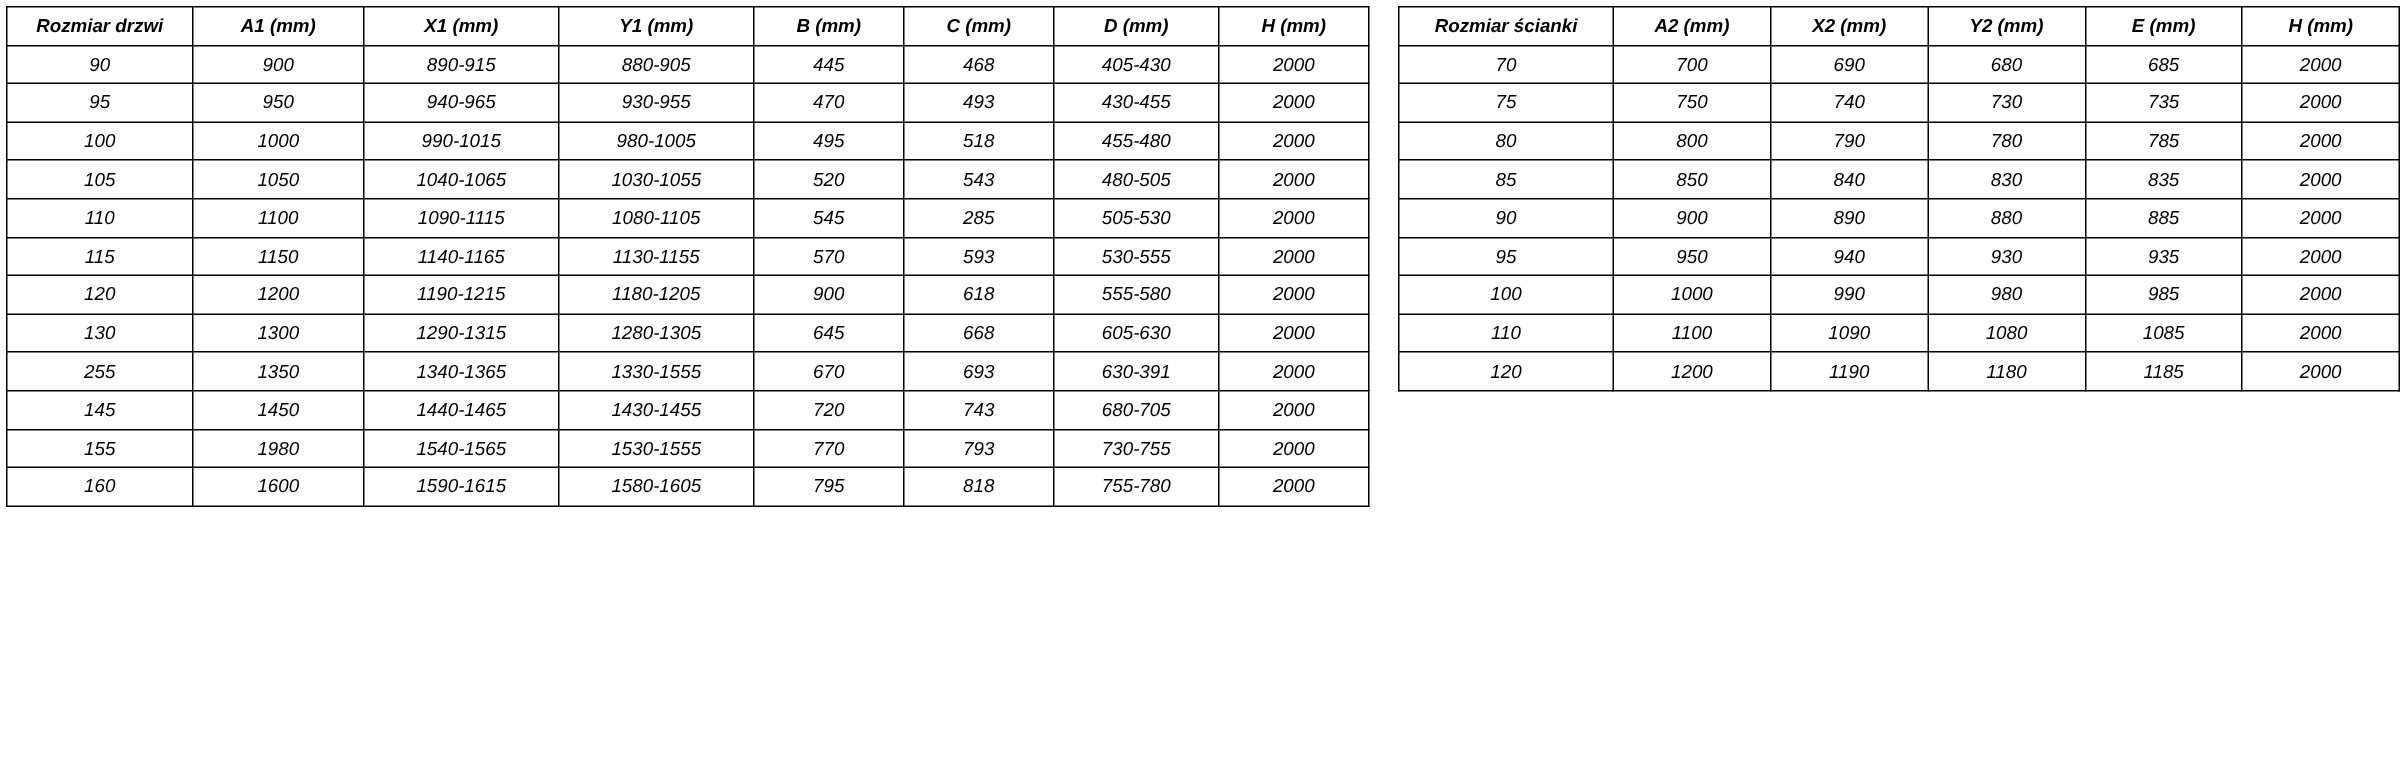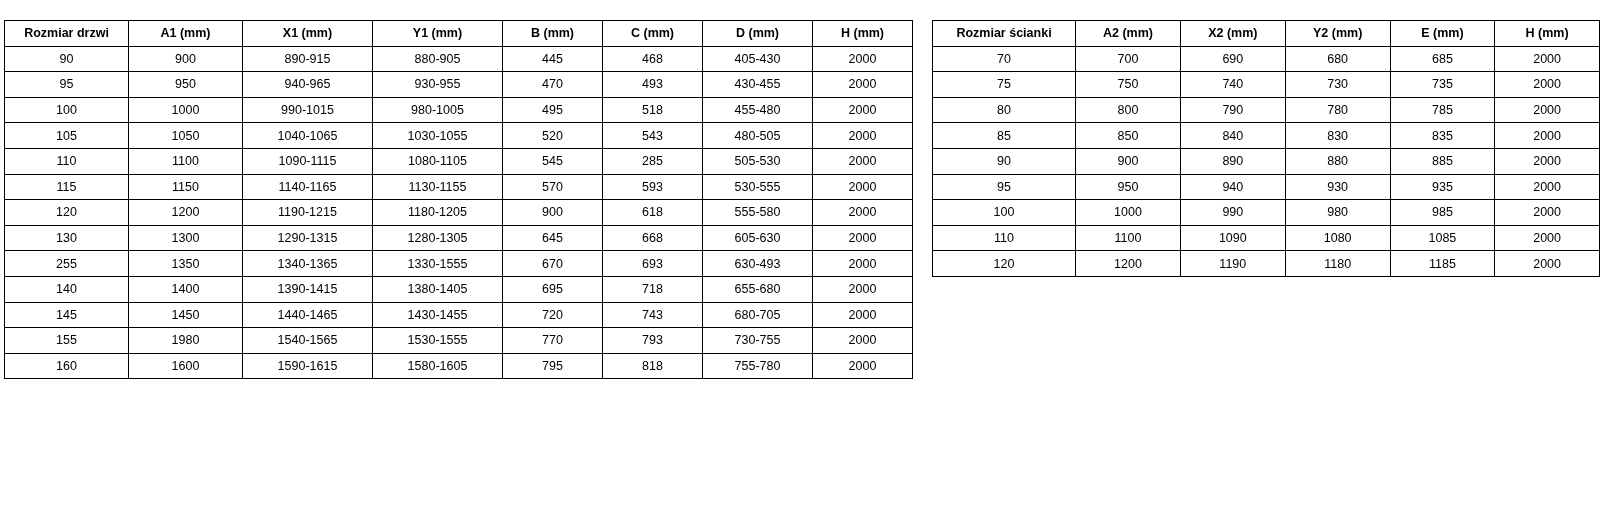--- a/index.html
+++ b/index.html
@@ -14,21 +14,22 @@
     color: #000000;
     overflow: hidden;
   }
   .page {
     position: relative;
     width: 1600px;
     height: 514px;
   }
   .table-wrap {
     position: absolute;
-    top: 20px;
+    top: 4px;
+    font-style: italic;
   }
   #doors-wrap { left: 4px; }
   #walls-wrap { left: 932px; }
 
   table.spec {
     border-collapse: collapse;
     table-layout: fixed;
   }
   table.spec td, table.spec th {
     border: 1px solid #000000;
@@ -176,31 +177,21 @@
             <td>605-630</td>
             <td>2000</td>
           </tr>
         <tr>
             <td>255</td>
             <td>1350</td>
             <td>1340-1365</td>
             <td>1330-1555</td>
             <td>670</td>
             <td>693</td>
-            <td>630-493</td>
-            <td>2000</td>
-          </tr>
-        <tr>
-            <td>140</td>
-            <td>1400</td>
-            <td>1390-1415</td>
-            <td>1380-1405</td>
-            <td>695</td>
-            <td>718</td>
-            <td>655-680</td>
+            <td>630-391</td>
             <td>2000</td>
           </tr>
         <tr>
             <td>145</td>
             <td>1450</td>
             <td>1440-1465</td>
             <td>1430-1455</td>
             <td>720</td>
             <td>743</td>
             <td>680-705</td>

